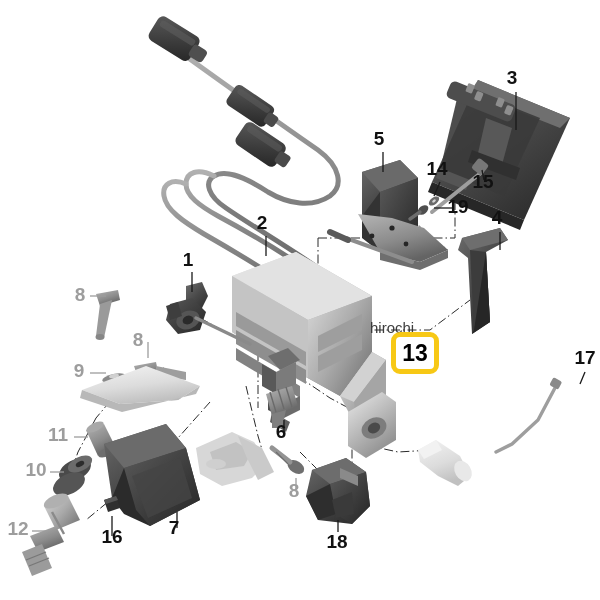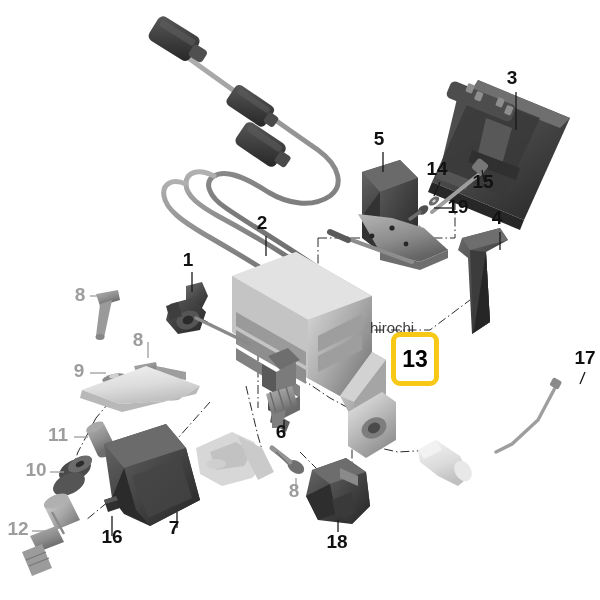--- a/index.html
+++ b/index.html
@@ -50,21 +50,21 @@
   }
   .watermark-text {
     font-family: "Liberation Sans", sans-serif;
     font-size: 15px;
     fill: #2f2f2f;
     opacity: 0.92;
   }
   #highlight-badge {
     position: absolute;
     width: 48px;
-    height: 54px;
+    height: 42px;
     border: 5px solid #F7C815;
     border-radius: 9px;
     background: #ffffff;
     box-sizing: border-box;
     display: flex;
     align-items: center;
     justify-content: center;
   }
   #highlight-badge span {
     font-family: "Liberation Sans", sans-serif;

